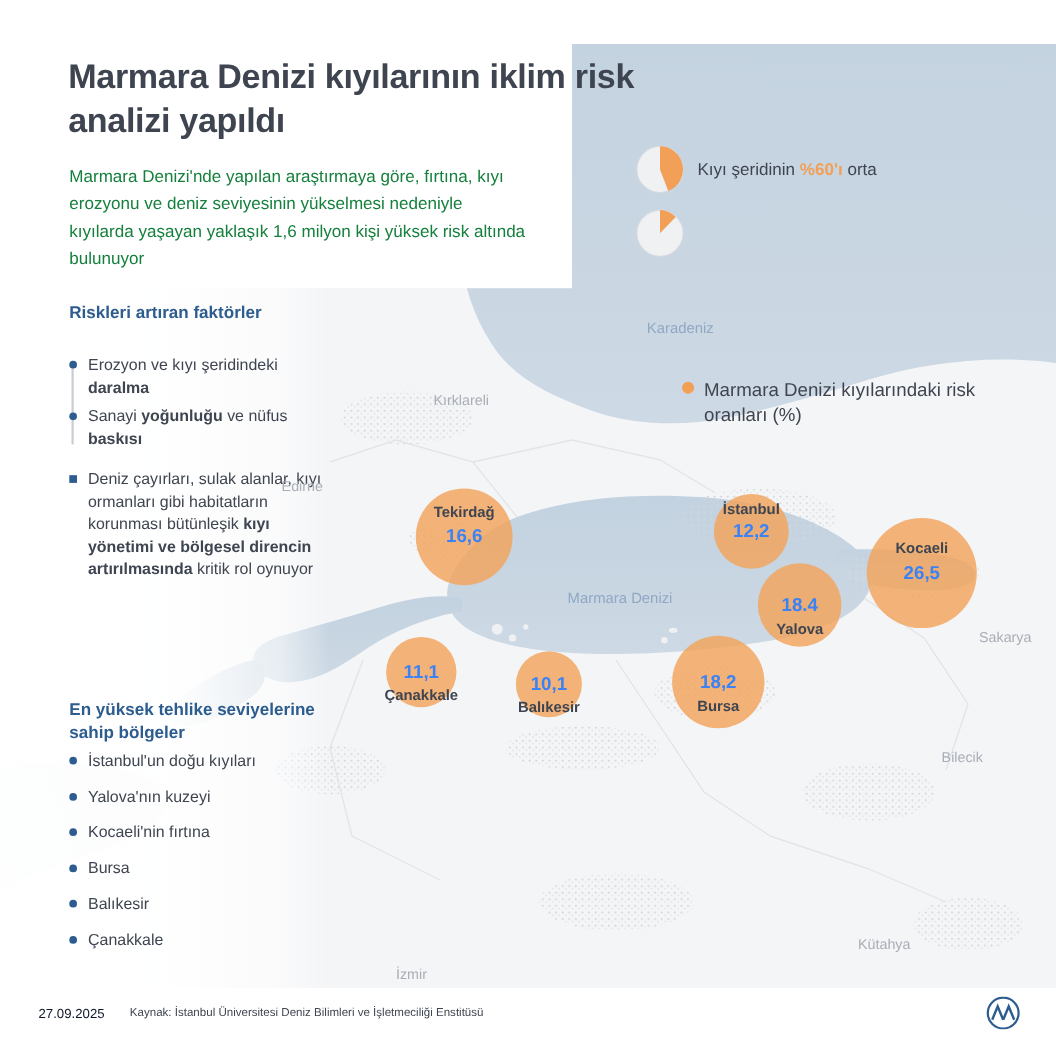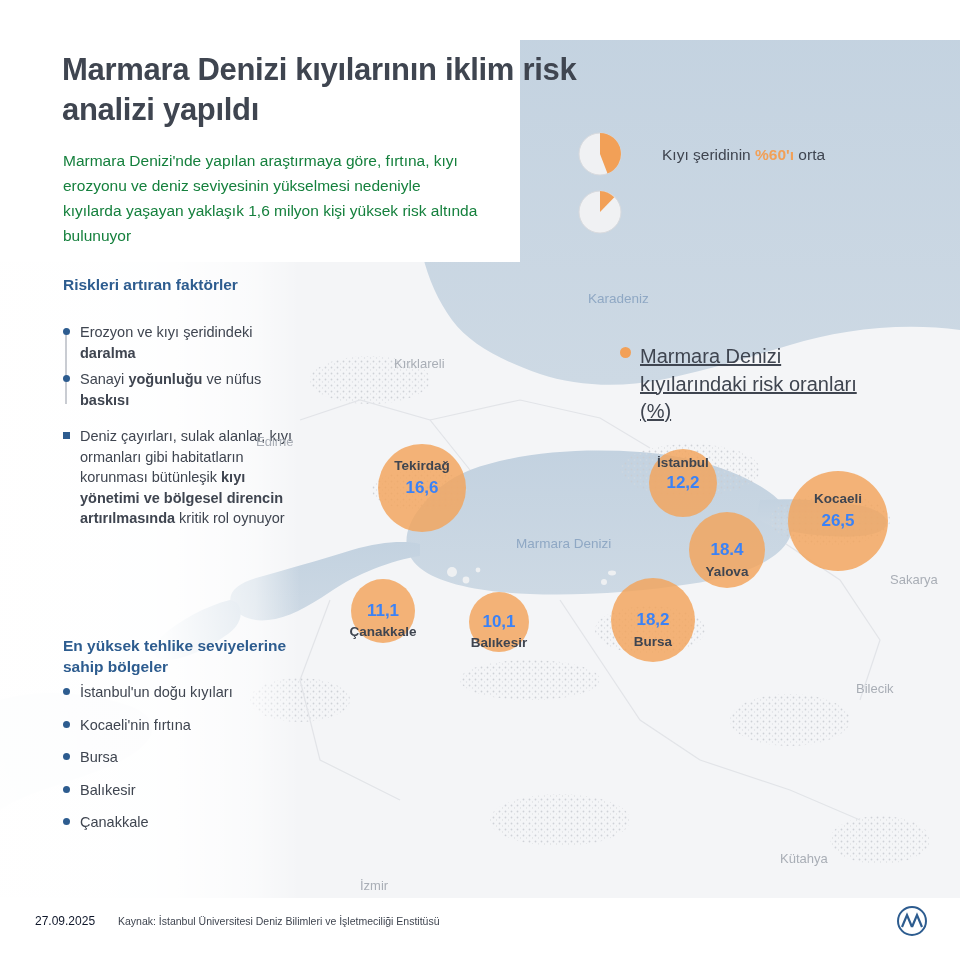--- a/index.html
+++ b/index.html
@@ -65,21 +65,20 @@
   
   .pie-block { position: absolute; }
   .pie-1 { left: 578px; top: 132px; }
   .pie-2 { left: 578px; top: 190px; }
   .pie-label {
     position: absolute;
     font-size: 15.5px;
     color: #3f4550;
     line-height: 1.32;
     width: 280px;
-    margin-left: 28px;
   }
   .pie-label-1 { left: 634px; top: 145px; }
   .pie-label-2 { left: 634px; top: 193px; }
   .pct { color: #f2a057; font-weight: bold; }
 
   
   .sec-title {
     position: absolute;
     font-size: 15.5px;
     font-weight: bold;
@@ -132,21 +131,21 @@
     position: absolute;
     left: 620px; top: 343px;
     display: flex; align-items: flex-start;
   }
   .legend-dot {
     width: 11px; height: 11px; border-radius: 50%;
     background: #f2a057; margin-top: 4px; margin-right: 9px;
     flex: 0 0 auto;
   }
   .legend-text {
-    font-size: 20px; line-height: 1.38; color: #3f4550; width: 250px; text-decoration: underline;
+    font-size: 17px; line-height: 1.38; color: #3f4550; width: 250px;
   }
 
   
   .geo-label {
     position: absolute;
     font-size: 13px;
     color: #a9aeb6;
   }
   .sea-label {
     position: absolute;
@@ -316,20 +315,24 @@
   </div>
 
   <div class="sec-title sec-title-2">En yüksek tehlike seviyelerine sahip bölgeler</div>
   <div class="bullet-list bl-3">
     <div class="bullet-row">
         <span class="bullet-dot"></span>
         <span class="bullet-text">İstanbul'un doğu kıyıları</span>
       </div>
     <div class="bullet-row">
         <span class="bullet-dot"></span>
+        <span class="bullet-text">Yalova'nın kuzeyi</span>
+      </div>
+    <div class="bullet-row">
+        <span class="bullet-dot"></span>
         <span class="bullet-text">Kocaeli'nin fırtına</span>
       </div>
     <div class="bullet-row">
         <span class="bullet-dot"></span>
         <span class="bullet-text">Bursa</span>
       </div>
     <div class="bullet-row">
         <span class="bullet-dot"></span>
         <span class="bullet-text">Balıkesir</span>
       </div>

